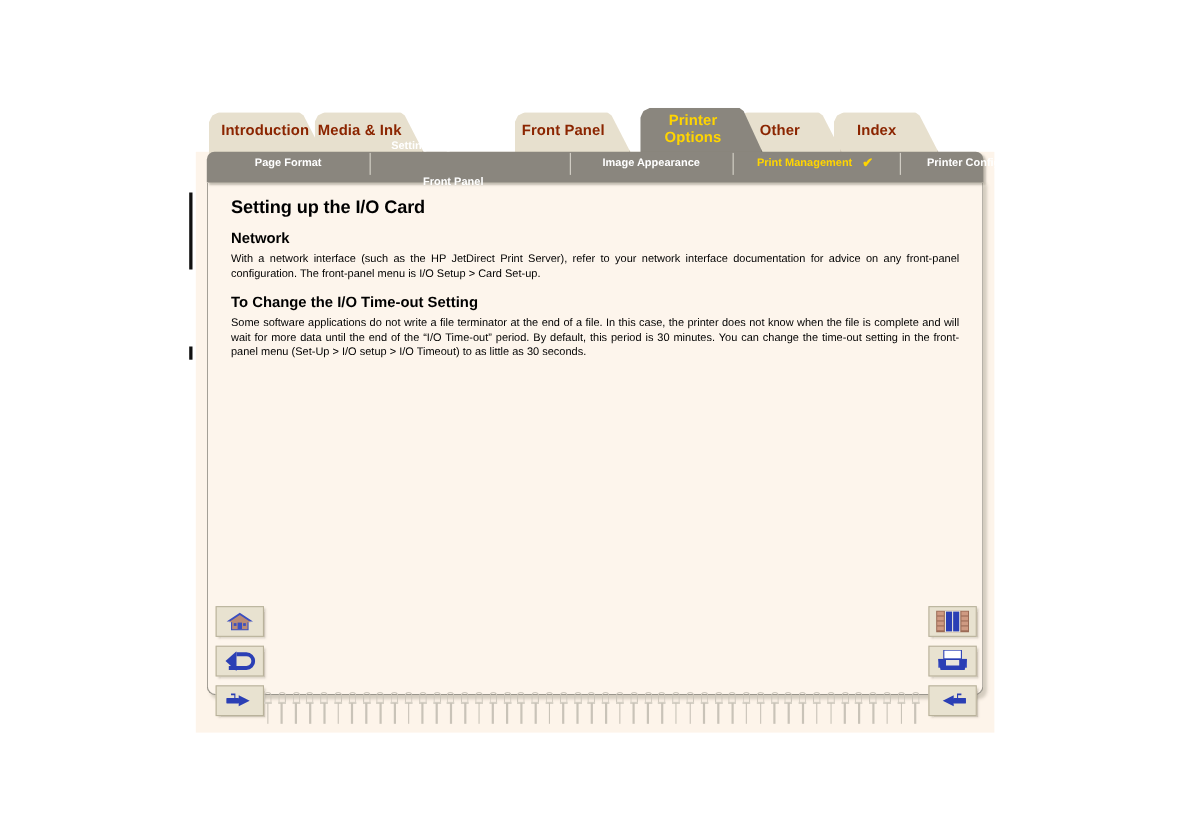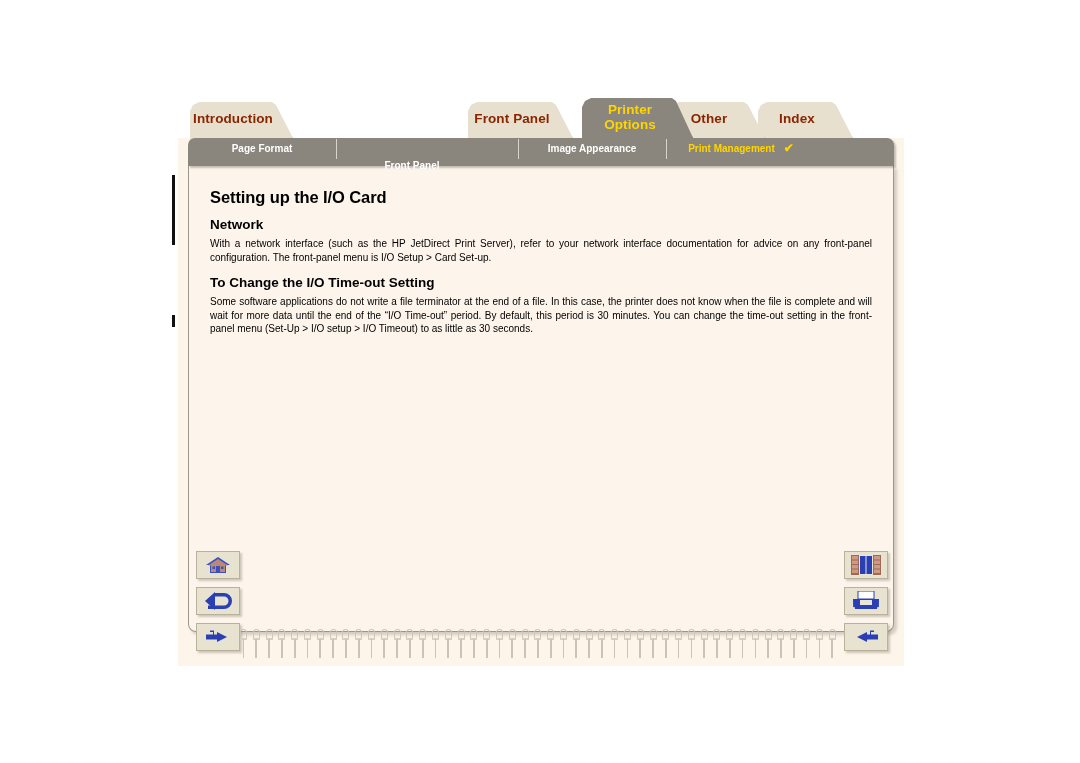--- a/index.html
+++ b/index.html
@@ -117,21 +117,21 @@
     width:706px; height:466px;
     background:#fdf5ec;
     border:1px solid #9a968d;
     border-top:none;
     border-bottom-left-radius:8px;
     border-bottom-right-radius:8px;
     box-sizing:border-box;
     box-shadow:3px 3px 3px rgba(120,112,92,.30);
   }
   .content .inner{
-    padding:22px 21px 0 21px;
+    padding:14px 21px 0 21px;
   }
   h1.doc-title{
     font-size:16.5px;
     font-weight:bold;
     color:#000;
     margin:0 0 10px 0;
     letter-spacing:-.1px;
   }
   h2.doc-sub{
     font-size:13.5px;
@@ -207,22 +207,25 @@
   .navbtn svg{display:block;}
 </style>
 </head>
 <body>
 
 <div id="sheet">
 
   <div class="paper"></div>
 
   <div class="tabrow">
-    <div class="tab" style="left:12px;width:104px;">
+    <div class="tab" style="left:12px;width:104px;justify-content:flex-end;">
       <span class="tl">Introduction</span>
+    </div>
+    <div class="tab" style="left:108px;width:100px;">
+      <span class="tl">Media &amp; Ink</span>
     </div>
     <div class="tab" style="left:290px;width:106px;">
       <span class="tl">Front Panel</span>
     </div>
     <div class="tab active" style="left:388px;width:112px;flex-direction:column;">
       <span class="tl" style="transform:translateX(-6px)">Printer</span>
       <span class="tl" style="transform:translateX(-6px)">Options</span>
     </div>
     <div class="tab" style="left:580px;width:96px;">
       <span class="tl">Index</span>
@@ -239,20 +242,23 @@
     <div class="subtab" style="width:152px;flex-direction:column;gap:22px;">
       <span>Setting Page Size in the</span>
       <span>Front Panel</span>
     </div>
     <div class="subtab" style="width:148px;margin-left:30px;">
       <span>Image Appearance</span>
     </div>
     <div class="subtab sel" style="width:152px;padding-left:8px;">
       <span>Print Management</span>
       <span class="chk">✔</span>
+    </div>
+    <div class="subtab" style="width:150px;">
+      <span>Printer Configuration</span>
     </div>
   </div>
 
   <div class="content">
     <div class="inner">
       <h1 class="doc-title">Setting up the I/O Card</h1>
       <h2 class="doc-sub">Network</h2>
       <p class="doc-p">With a network interface (such as the HP JetDirect Print Server), refer to your network interface documentation for advice on any front-panel configuration. The front-panel menu is I/O Setup &gt; Card Set-up.</p>
       <h2 class="doc-sub">To Change the I/O Time-out Setting</h2>
       <p class="doc-p last">Some software applications do not write a file terminator at the end of a file. In this case, the printer does not know when the file is complete and will wait for more data until the end of the “I/O Time-out” period. By default, this period is 30 minutes. You can change the time-out setting in the front-panel menu (Set-Up &gt; I/O setup &gt; I/O Timeout) to as little as 30 seconds.</p>

